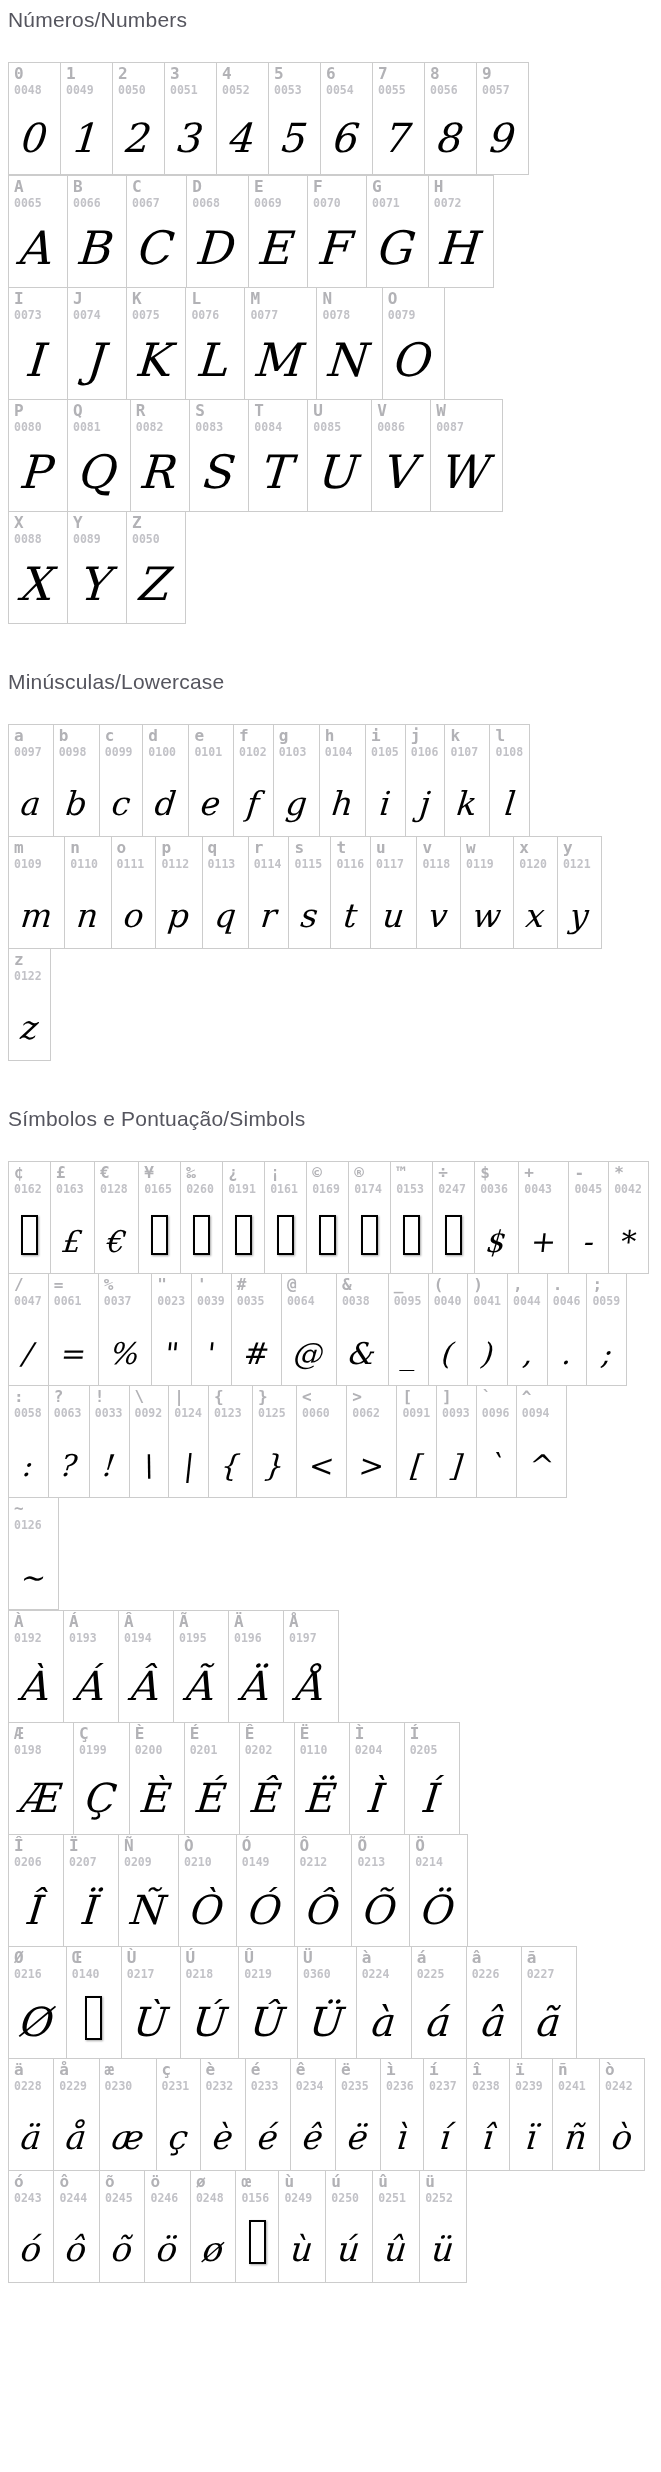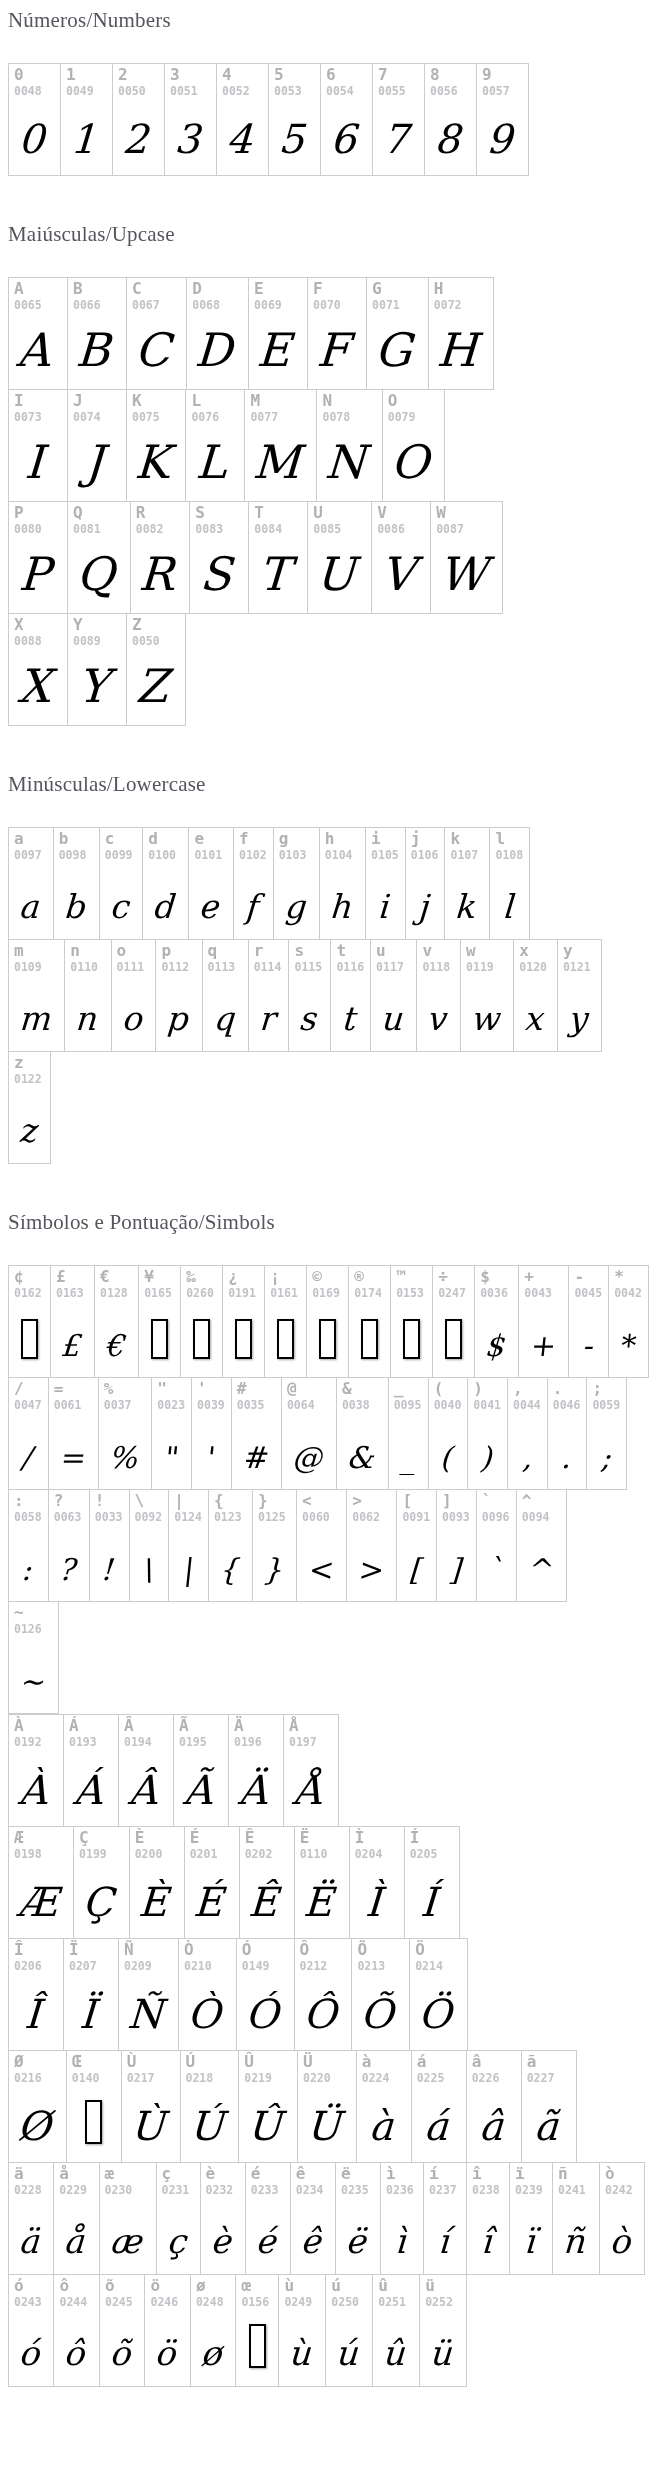--- a/index.html
+++ b/index.html
@@ -3,21 +3,21 @@
 <meta charset="utf-8">
 <style>
   html,body{margin:0;padding:0;background:#ffffff;}
   body{
     width:661px;min-height:2472px;
     font-family:"DejaVu Sans", sans-serif;
     box-sizing:border-box;
     padding:6px 10px 40px 8px;
   }
   h2.section-title{
-    font-family:Liberation Serif, serif;
+    font-family:Liberation Sans, sans-serif;
     font-weight:400;
     font-size:21px;
     color:#55555e;
     margin:46px 0 30px 0;
     letter-spacing:0.2px;
   }
   .section:first-child h2.section-title{margin-top:2px;}
   .grid{display:block;}
   .row{display:flex;margin-top:-1px;}
   .row:first-child{margin-top:0;}
@@ -188,21 +188,20 @@
     </div>
     <div class="glyph-wrap">
               <span class="glyph">9</span>
             </div>
   </div>
 </div>
       </div>
   </section>
 
   <section class="section sec-uppercase">
-    <h2 class="section-title">Maiúsculas/Upcase</h2>
     <div class="grid">
         <div class="row">
   <div class="cell">
     <div class="cell-head">
       <span class="char-label">A</span>
       <span class="char-code">0065</span>
     </div>
     <div class="glyph-wrap">
               <span class="glyph">A</span>
             </div>
@@ -1445,21 +1444,21 @@
       <span class="char-code">0219</span>
     </div>
     <div class="glyph-wrap">
               <span class="glyph">Û</span>
             </div>
   </div>
 
   <div class="cell">
     <div class="cell-head">
       <span class="char-label">Ü</span>
-      <span class="char-code">0220</span>
+      <span class="char-code">0360</span>
     </div>
     <div class="glyph-wrap">
               <span class="glyph">Ü</span>
             </div>
   </div>
 
   <div class="cell">
     <div class="cell-head">
       <span class="char-label">à</span>
       <span class="char-code">0224</span>

